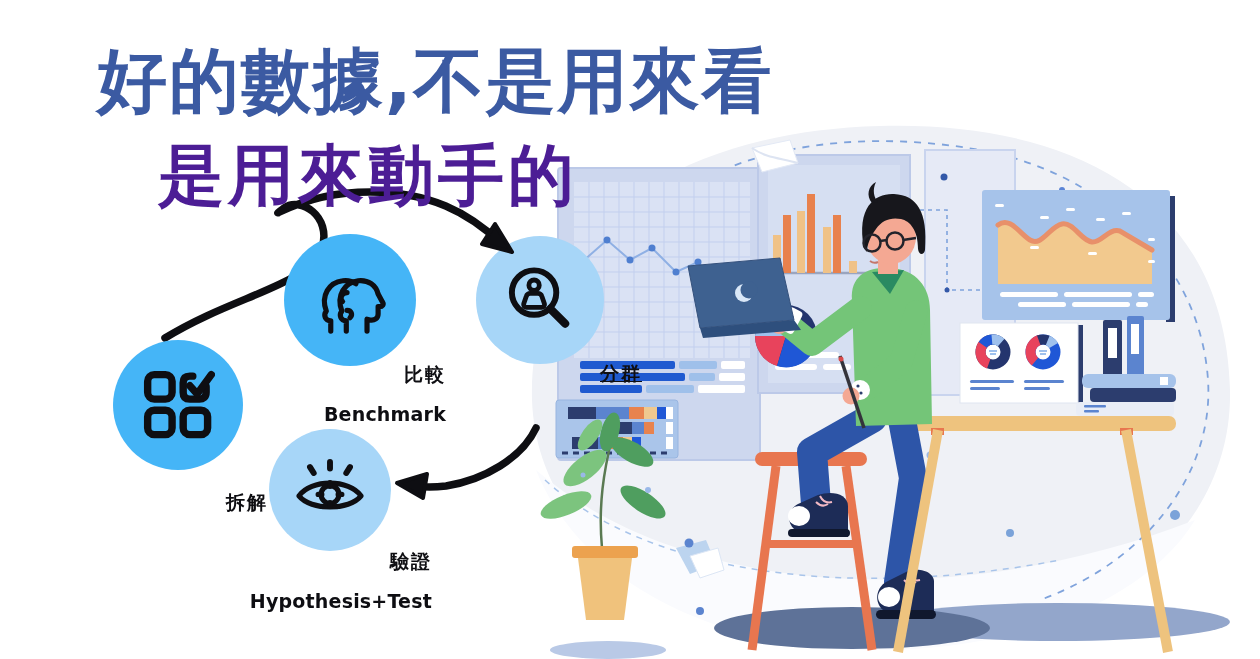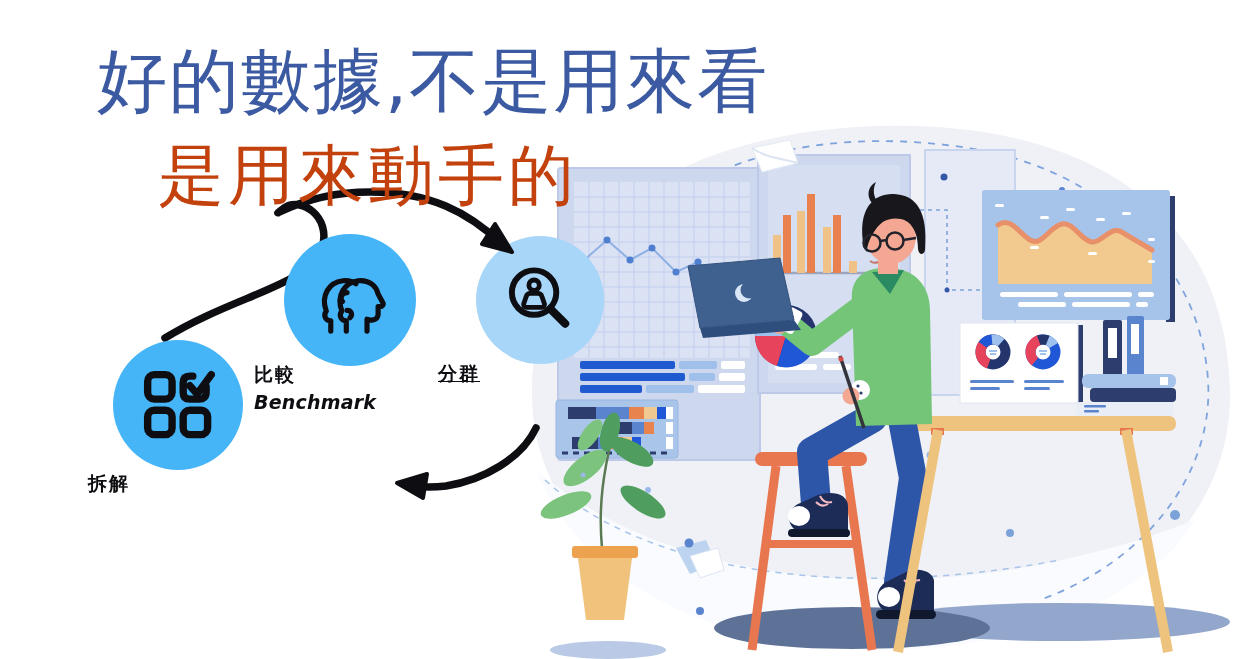--- a/index.html
+++ b/index.html
@@ -4,32 +4,32 @@
 <style>
   html,body{margin:0;padding:0;background:#fff;}
   .stage{
     position:relative;width:1260px;height:659px;overflow:hidden;background:#ffffff;
     font-family:"DejaVu Sans","Liberation Sans",sans-serif;
   }
   .stage svg{display:block;}
   .layer{position:absolute;left:0;top:0;width:1260px;height:659px;}
   .z0{z-index:0}.z1{z-index:1}.z3{z-index:3}
 
-  .title-line{position:absolute;white-space:nowrap;font-weight:400;line-height:1;z-index:5;}
+  .title-line{position:absolute;white-space:nowrap;font-weight:700;line-height:1;z-index:5;}
   .title-1{left:97px;top:46px;font-size:70px;letter-spacing:2px;color:#3b5aa2;}
-  .title-2{left:158px;top:143px;font-size:66px;letter-spacing:4px;color:#c2410c;text-align:right;}
-
-  .step{position:absolute;z-index:2;text-align:left;}
+  .title-2{left:158px;top:143px;font-size:66px;letter-spacing:4px;color:#4c1d95;text-align:right;}
+
+  .step{position:absolute;z-index:2;text-align:right;}
   .circle{border-radius:50%;margin:0 auto;display:flex;align-items:center;justify-content:center;}
   .lab-zh{font-size:19px;font-weight:800;color:#0e0e12;letter-spacing:2px;}
-  .lab-en{font-size:19px;font-weight:800;color:#0e0e12;letter-spacing:.2px;margin-top:3px;font-style:italic;}
+  .lab-en{font-size:19px;font-weight:800;color:#0e0e12;letter-spacing:.2px;margin-top:15px;}
 
   .step-decompose{left:88px;top:340px;width:180px;}
   .step-decompose .circle{width:130px;height:130px;}
-  .step-decompose .lab-zh{margin-top:1px;}
+  .step-decompose .lab-zh{margin-top:20px;}
 
   .step-benchmark{left:254px;top:234px;width:192px;}
   .step-benchmark .circle{width:132px;height:132px;}
   .step-benchmark .lab-zh{margin-top:-4px;}
 
   .step-segmentation{left:438px;top:236px;width:204px;}
   .step-segmentation .circle{width:128px;height:128px;}
   .step-segmentation .lab-zh{margin-top:-3px;text-decoration:underline;}
 
   .step-hypothesis{left:228px;top:429px;width:204px;}
@@ -355,20 +355,32 @@
       <svg class="icon-svg" viewBox="0 0 100 100" fill="none" stroke="#0e0e12" stroke-linecap="round" stroke-linejoin="round">
         <circle cx="42" cy="40" r="30" stroke-width="8"></circle>
         <path d="M 64 62 L 84 82" stroke-width="11"></path>
         <circle cx="42" cy="30" r="7" stroke-width="6.5"></circle>
         <path d="M 28 55 L 31.5 45 C 32.3 42.5 34.5 41 37 41 L 47 41 C 49.5 41 51.7 42.5 52.5 45 L 56 55 C 56.8 57.6 55 60 52.3 60 L 31.7 60 C 29 60 27.2 57.6 28 55 Z" stroke-width="6.5"></path>
       </svg>
     </div>
     <div class="lab-zh">分群</div>
   </div>
 
+  <div class="step step-hypothesis">
+    <div class="circle" style="background: rgb(167, 214, 248);">
+      <svg class="icon-svg" viewBox="0 0 100 100" fill="none" stroke="#0e0e12" stroke-width="7" stroke-linecap="round" stroke-linejoin="round">
+        <path d="M 8 58 C 24 35 76 35 92 58 C 76 78 24 78 8 58 Z"></path>
+        <circle cx="50" cy="56" r="12"></circle>
+        <path d="M 50 40 L 50 45 M 50 67 L 50 72 M 34 56 L 39 56 M 61 56 L 66 56"></path>
+        <path d="M 28 27 L 23 19 M 50 21 L 50 12 M 72 27 L 77 19" stroke-width="8"></path>
+      </svg>
+    </div>
+    <div class="lab-zh">驗證</div>
+    <div class="lab-en">Hypothesis+Test</div>
+  </div>
 
   <svg class="layer z3" viewBox="0 0 1260 659">
     <polygon points="512,252 482,244 495,224" fill="#0e0e12" stroke="#0e0e12" stroke-width="4" stroke-linejoin="round"></polygon>
     <polygon points="397,483 427,474 423,498" fill="#0e0e12" stroke="#0e0e12" stroke-width="4" stroke-linejoin="round"></polygon>
   </svg>
 
   <div class="title-line title-1">好的數據,不是用來看</div>
   <div class="title-line title-2">是用來動手的</div>
 
 </div>

